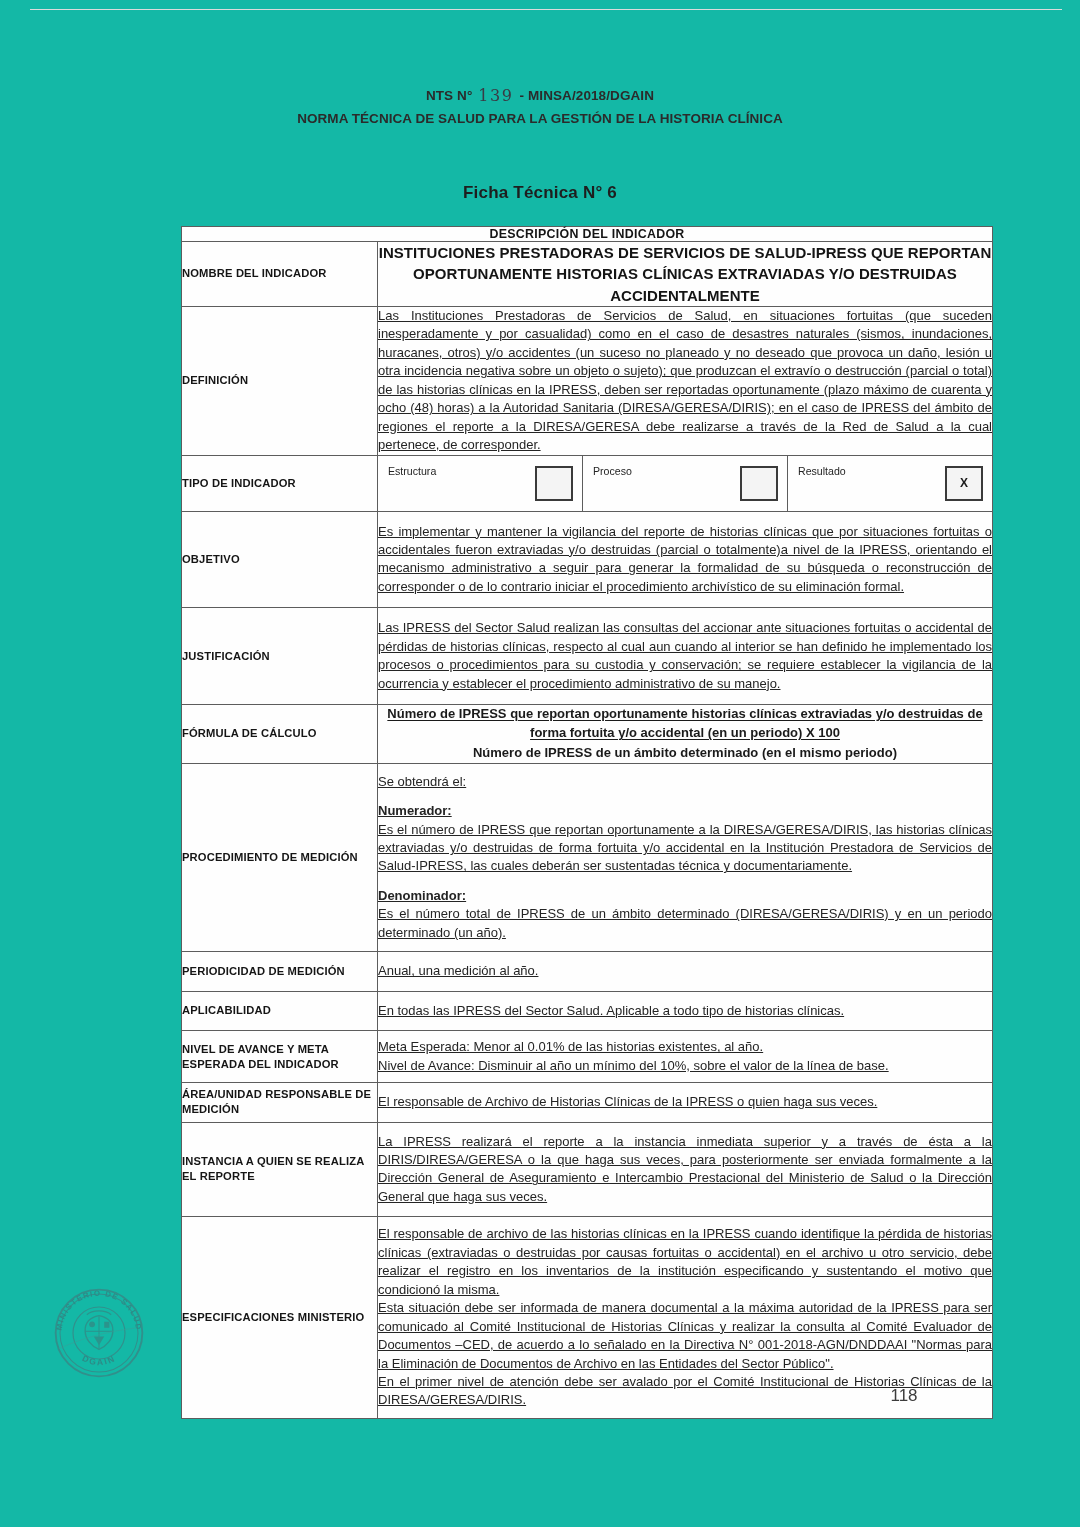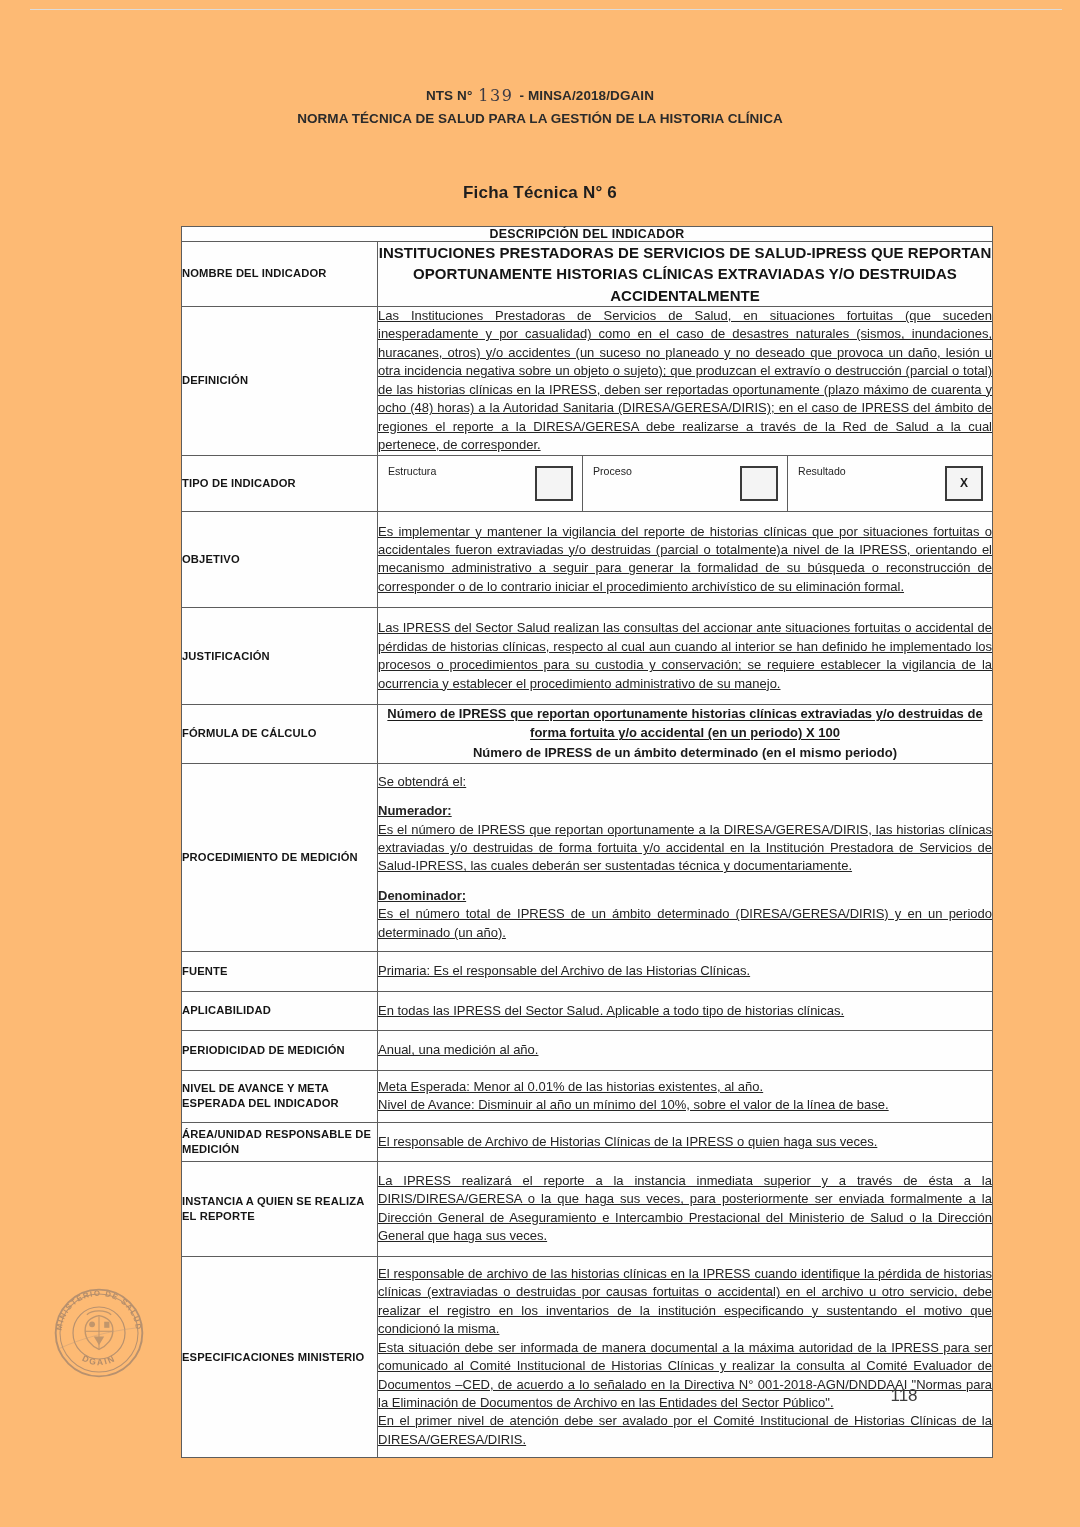--- a/index.html
+++ b/index.html
@@ -12,21 +12,21 @@
     height: 1527px;
     position: relative;
     font-family: "Liberation Sans", sans-serif;
     color: #1b1b1b;
     overflow: hidden;
   }
 
   .page {
     position: absolute;
     inset: 0;
-    background: #fdba74;
+    background: #14b8a6;
   }
 
   
   .scan-line {
     position: absolute;
     top: 9px;
     left: 30px;
     right: 18px;
     height: 1px;
     background: #dcdcdc;
@@ -302,33 +302,29 @@
           <p>Se obtendrá el:</p>
           <div class="gap"></div>
           <p class="bold">Numerador:</p>
           <p style="text-align:justify;">Es el número de IPRESS que reportan oportunamente a la DIRESA/GERESA/DIRIS, las historias clínicas extraviadas y/o destruidas de forma fortuita y/o accidental en la Institución Prestadora de Servicios de Salud-IPRESS, las cuales deberán ser sustentadas técnica y documentariamente.</p>
           <div class="gap"></div>
           <p class="bold">Denominador:</p>
           <p style="text-align:justify;">Es el número total de IPRESS de un ámbito determinado (DIRESA/GERESA/DIRIS) y en un periodo determinado (un año).</p>
         </td>
       </tr>
 
-      <tr>
-        <td class="lbl">FUENTE</td>
-        <td class="val" style="text-align:left;padding-top:10px;padding-bottom:10px;">Primaria: Es el responsable del Archivo de las Historias Clínicas.</td>
+
+      <tr>
+        <td class="lbl">PERIODICIDAD DE MEDICIÓN</td>
+        <td class="val" style="text-align:left;padding-top:10px;padding-bottom:10px;">Anual, una medición al año.</td>
       </tr>
 
       <tr>
         <td class="lbl">APLICABILIDAD</td>
         <td class="val" style="text-align:left;padding-top:10px;padding-bottom:10px;">En todas las IPRESS del Sector Salud. Aplicable a todo tipo de historias clínicas.</td>
-      </tr>
-
-      <tr>
-        <td class="lbl">PERIODICIDAD DE MEDICIÓN</td>
-        <td class="val" style="text-align:left;padding-top:10px;padding-bottom:10px;">Anual, una medición al año.</td>
       </tr>
 
       <tr>
         <td class="lbl">NIVEL DE AVANCE Y META ESPERADA DEL INDICADOR</td>
         <td class="val" style="text-align:left;padding-top:7px;padding-bottom:7px;">
           <p>Meta Esperada: Menor al 0.01% de las historias existentes, al año.</p>
           <p>Nivel de Avance: Disminuir al año un mínimo del 10%, sobre el valor de la línea de base.</p>
         </td>
       </tr>
 

